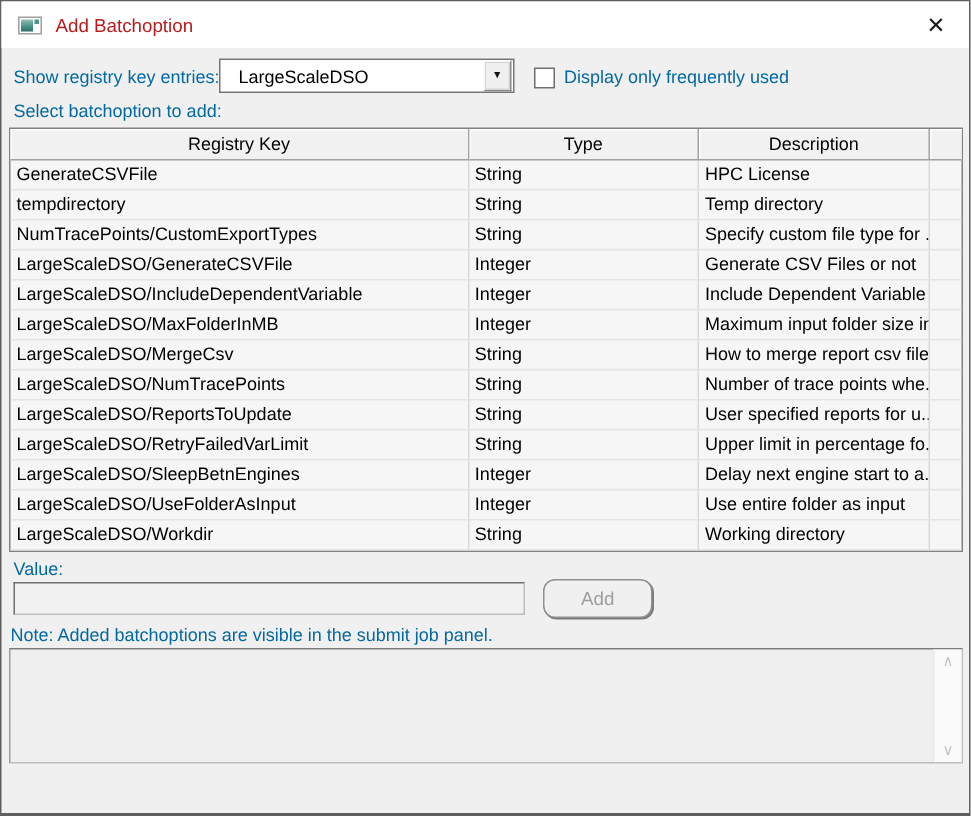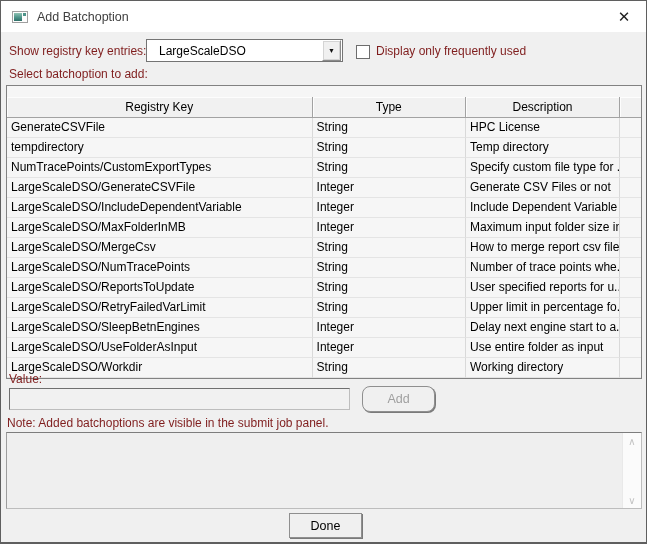--- a/index.html
+++ b/index.html
@@ -23,28 +23,28 @@
     border:1px solid #9f9f9f;background:#fdfdfd;box-sizing:border-box;
     flex:0 0 auto;
   }
   .app-icon .left{
     position:absolute;left:1px;top:1px;bottom:1px;width:8px;
     background:linear-gradient(180deg,#8fc3b4 0%,#4e948a 55%,#2e6f68 100%);
   }
   .app-icon .stripe{
     position:absolute;right:1px;top:1px;width:3px;height:3px;background:#4e948a;
   }
-  .title-text{margin-left:9px;font-size:12.5px;color:#404040;}
+  .title-text{margin-left:9px;font-size:12.5px;color:#b91c1c;}
   .close-btn{
     position:absolute;right:11px;top:5px;width:22px;height:22px;
     display:flex;align-items:center;justify-content:center;
     font-size:15px;color:#1c1c1c;cursor:default;font-weight:400;
   }
   
-  .label{position:absolute;white-space:nowrap;color:#7f1d1d;}
+  .label{position:absolute;white-space:nowrap;color:#0369a1;}
   .lbl-registry{left:8px;top:43px;}
   .lbl-select{left:8px;top:66px;}
   .combobox{
     position:absolute;left:145px;top:38px;width:197px;height:23px;
     box-sizing:border-box;background:#fff;
     border:1px solid #747474;display:flex;align-items:center;
   }
   .combo-text{flex:1;padding-left:12px;overflow:hidden;white-space:nowrap;}
   .combo-btn{
     width:17px;height:19px;margin-right:1px;flex:0 0 auto;
@@ -58,21 +58,21 @@
     position:absolute;left:355px;top:44px;width:12px;height:12px;
     background:#fff;border:1px solid #6d6d6d;box-sizing:content-box;
   }
   .lbl-frequent{left:375px;top:43px;}
   
   .table{
     position:absolute;left:5px;top:84px;width:636px;
     box-sizing:border-box;background:#f6f6f6;
     border:1px solid #828282;
   }
-  .thead{display:flex;height:21px;background:#f1f1f1;margin-top:11px;}
+  .thead{display:flex;height:21px;background:#f1f1f1;}
   .th{
     box-sizing:border-box;height:21px;line-height:20px;text-align:center;
     background:#f1f1f1;
     border-right:1px solid #a2a2a2;border-bottom:1px solid #a2a2a2;
     box-shadow:inset 1px 1px 0 #fdfdfd;
     overflow:hidden;white-space:nowrap;
   }
   .trow{display:flex;height:20px;}
   .td{
     box-sizing:border-box;height:20px;line-height:19px;padding-left:4px;
@@ -252,15 +252,14 @@
 
   <span class="label lbl-note">Note: Added batchoptions are visible in the submit job panel.</span>
 
   <div class="note-panel">
     <div class="scrollbar">
       <span class="scroll-arrow">∧</span>
       <span class="scroll-arrow">∨</span>
     </div>
   </div>
 
-  <div class="btn done-btn">Done</div>
 
 </div>
 
 </body></html>

